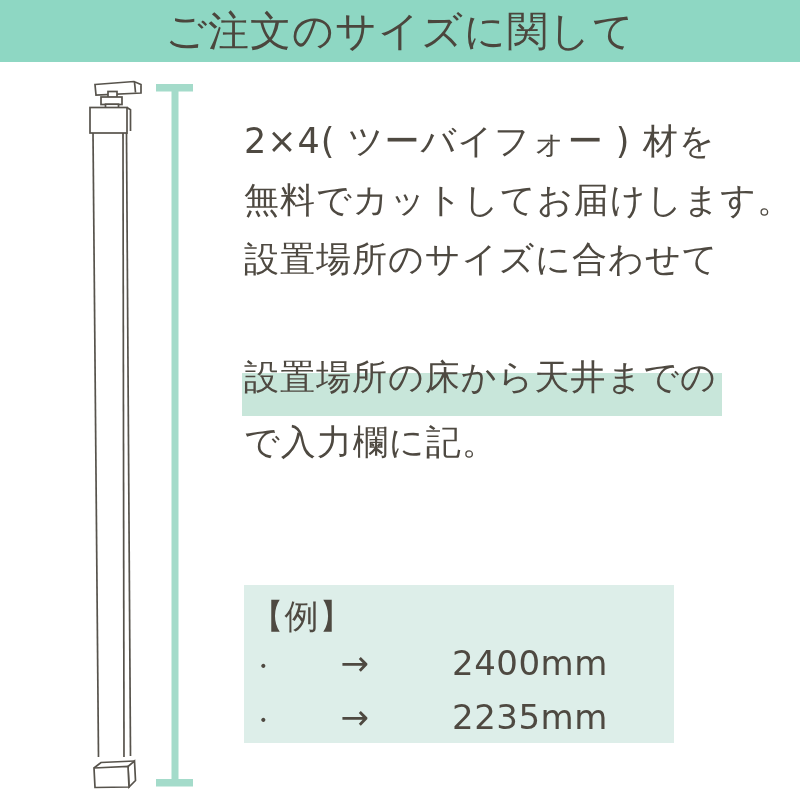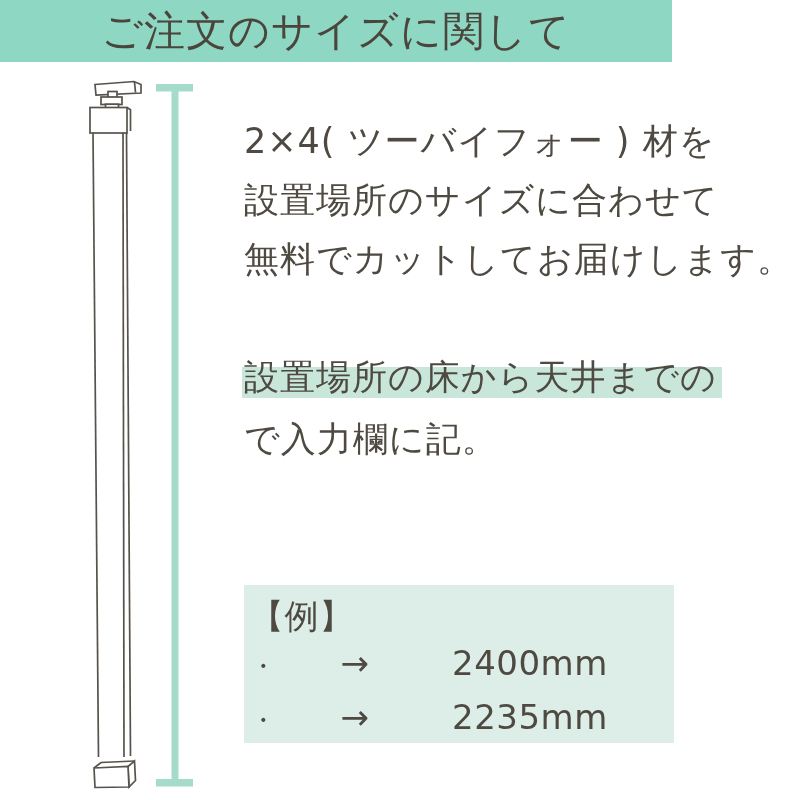--- a/index.html
+++ b/index.html
@@ -17,21 +17,21 @@
   body{
     background:var(--page-bg);
     font-family:"DejaVu Sans","Liberation Sans",sans-serif;
     color:var(--body-text);
     overflow:hidden;
   }
   .page{position:relative;width:800px;height:800px;}
 
   
   .header{
-    position:absolute;left:0;top:0;width:672px;height:62px;
+    position:absolute;left:0;top:0;width:800px;height:62px;
     background:var(--header-bg);
     display:flex;align-items:center;justify-content:center;
   }
   .header h1{
     font-size:41px;font-weight:normal;
     color:var(--header-text);
     letter-spacing:1px;white-space:nowrap;
   }
 
   
@@ -40,21 +40,21 @@
   .lineart .nofill{fill:none;}
   .measure-part{fill:var(--measure-line);}
 
   
   .para{position:absolute;left:244px;font-size:35px;letter-spacing:1px;white-space:nowrap;}
   .para .line{display:block;}
   .para1{top:112px;line-height:59px;}
   .para2{top:346px;line-height:62px;}
   .hl{
     background:linear-gradient(to bottom, transparent 24%, var(--highlight) 24%);
-    padding:0 5px 1px 2px;margin-left:-2px;
+    padding:0 5px 16px 2px;margin-left:-2px;font-family:Liberation Mono, monospace;
   }
 
   
   .example{
     position:absolute;left:244px;top:585px;width:430px;height:158px;
     background:var(--example-bg);
     padding:9px 0 0 6px;
     font-size:34px;letter-spacing:0.5px;
   }
   .ex-heading{line-height:44px;}
@@ -104,22 +104,22 @@
       <rect class="measure-part" x="171.5" y="88" width="7" height="694"></rect>
       <rect class="measure-part" x="156" y="84" width="37" height="7.5"></rect>
       <rect class="measure-part" x="156" y="779" width="37" height="7.5"></rect>
     </g>
   </svg>
 
   <main>
 
     <p class="para para1">
       <span class="line">2×4( ツーバイフォー ) 材を</span>
+      <span class="line">無料でカットしてお届けします。</span>
       <span class="line">設置場所のサイズに合わせて</span>
-      <span class="line">無料でカットしてお届けします。</span>
     </p>
 
     <p class="para para2">
       <span class="line"><span class="hl">設置場所の床から天井までの</span></span>
       <span class="line">で入力欄に記。</span>
     </p>
 
     <section class="example">
       <div class="ex-heading">【例】</div>
       <div class="ex-row">

